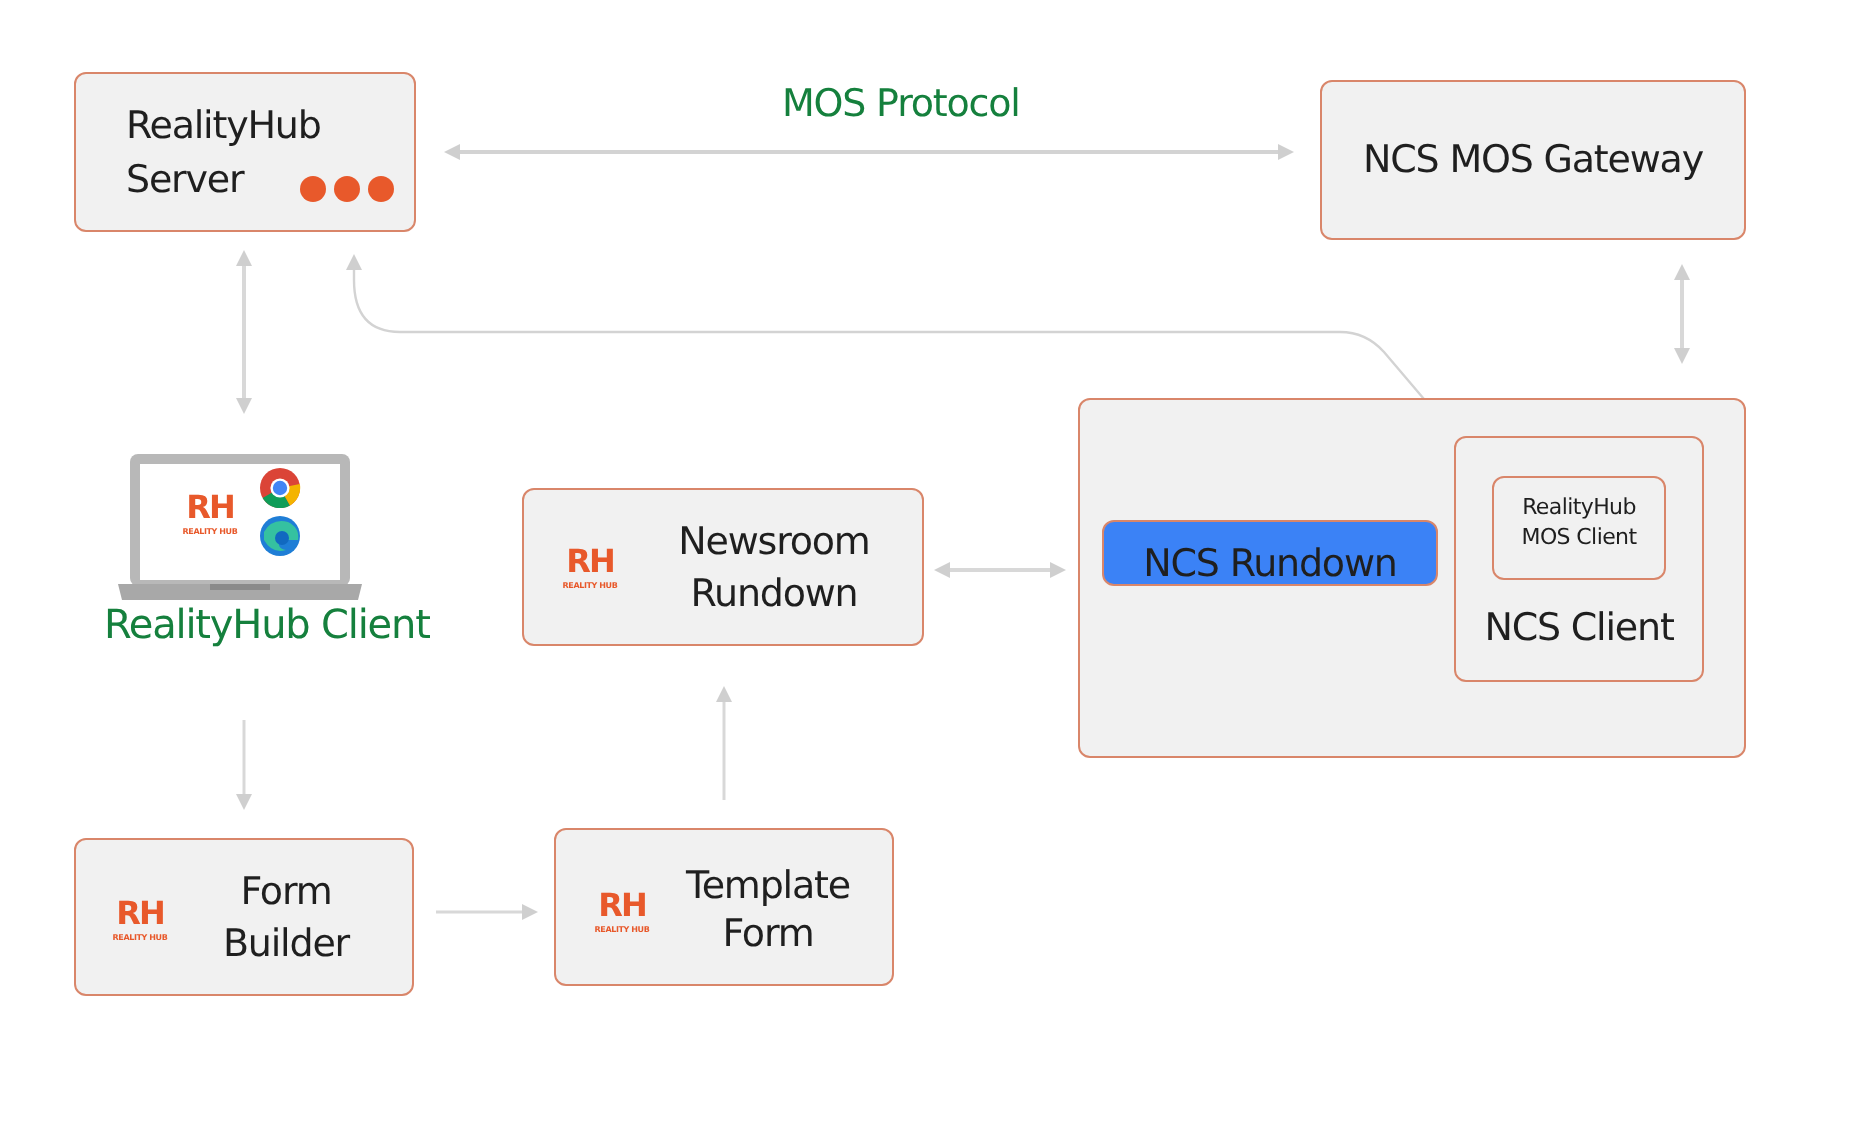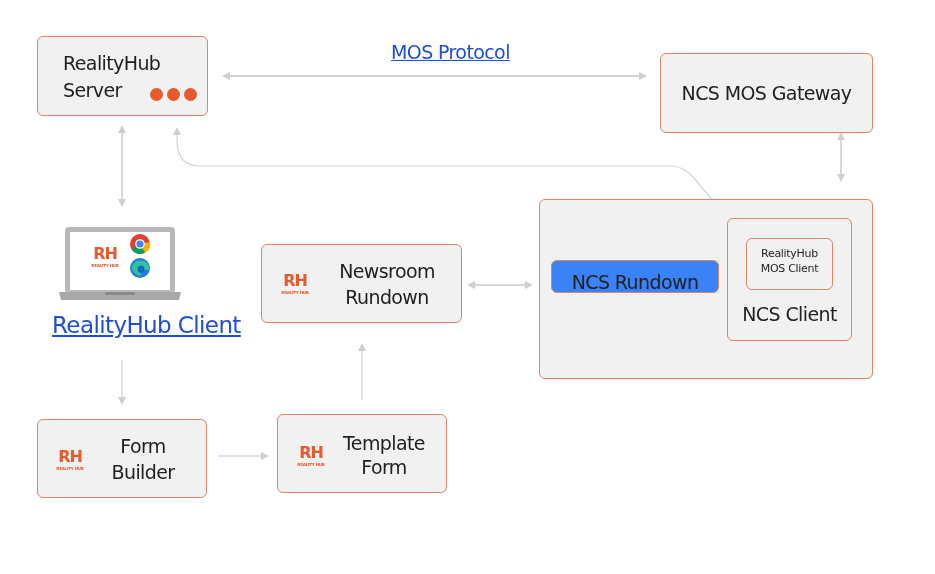--- a/index.html
+++ b/index.html
@@ -8,21 +8,21 @@
   .box { position:absolute; background:#f1f1f1; border:1.5px solid #d9866a;
          border-radius:6px; box-sizing:border-box; }
   .label { position:absolute; font-size:19px; line-height:25px; letter-spacing:-0.6px; color:#1f1f1f; }
   .center { text-align:center; }
   svg.arrows { position:absolute; left:0; top:0; width:935px; height:574px; pointer-events:none; }
   .rh-logo { position:absolute; width:32px; height:26px; }
   .rh-logo .rh { font-family:"DejaVu Sans", sans-serif; font-weight:bold; font-size:16px; color:#e8592b;
                  letter-spacing:-1px; line-height:19px; display:block; text-align:center; }
   .rh-logo .sub { font-size:4px; font-weight:bold; color:#e8592b; display:block; text-align:center; line-height:5px; letter-spacing:-0.2px; }
   .dot { position:absolute; width:13px; height:13px; border-radius:50%; background:#e8592b; }
-  .orange-text { color:#1d4ed8;text-decoration:underline; }
+  .orange-text { color:#15803d; }
 </style>
 </head>
 <body>
 
 <svg class="arrows" viewBox="0 0 935 574">
   <defs>
     <marker id="ah" markerWidth="8" markerHeight="8" refX="6" refY="4" orient="auto-start-reverse" markerUnits="userSpaceOnUse">
       <path d="M0,0 L8,4 L0,8 z" fill="#cfcfcf"></path>
     </marker>
   </defs>
@@ -49,21 +49,21 @@
 <div class="box" style="left:37px; top:36px; width:171px; height:80px;">
   <div class="label" style="left:25px; top:14px;">RealityHub</div>
   <div class="label" style="left:25px; top:41px;">Server</div>
   <div>
     <span class="dot" style="left:112px; top:51px;"></span>
     <span class="dot" style="left:129px; top:51px;"></span>
     <span class="dot" style="left:146px; top:51px;"></span>
   </div>
 </div>
 
-<div class="box" style="left:660px; top:40px; width:213px; height:80px;margin-top:13px;">
+<div class="box" style="left:660px; top:40px; width:213px; height:80px;">
   <div class="label center" style="left:0; width:100%; top:27px;">NCS MOS Gateway</div>
 </div>
 
 <div style="position:absolute; left:55px; top:224px; width:130px; height:80px;">
   <svg width="130" height="80" viewBox="0 0 130 80" style="position:absolute; left:0; top:0;">
     <rect x="10" y="3" width="110" height="66" rx="4" fill="#b8b8b8"></rect>
     <rect x="15" y="8" width="100" height="58" fill="#ffffff"></rect>
     <path d="M4,68 L126,68 L124,76 L6,76 z" fill="#a8a8a8"></path>
     <rect x="50" y="68" width="30" height="3" fill="#8a8a8a"></rect>
   </svg>
@@ -77,21 +77,21 @@
     <path d="M11,11 L16,19.7 A10,10 0 0 0 20.9,9 z" fill="#f4b400"></path>
     <circle cx="11" cy="11" r="4.8" fill="#ffffff"></circle>
     <circle cx="11" cy="11" r="3.6" fill="#4285f4"></circle>
   </svg>
   <svg width="22" height="22" viewBox="0 0 22 22" style="position:absolute; left:74px; top:33px;">
     <circle cx="11" cy="11" r="10" fill="#1f7ed6"></circle>
     <path d="M3,9 Q7,2 15,4 Q21,7 20,13 L11,13 Q9,17 14,18 Q7,20 3,13 z" fill="#35c1a0"></path>
     <circle cx="12" cy="12" r="3.5" fill="#1169c0"></circle>
   </svg>
 </div>
-<div class="label orange-text" style="left:52px; top:313px; font-size:23px;">RealityHub Client</div>
+<div class="label orange-text" style="left:52px; top:300px; font-size:20px;">RealityHub Client</div>
 
 <div class="box" style="left:261px; top:244px; width:201px; height:79px;">
   <div class="rh-logo" style="left:17px; top:26px;">
     <span class="rh">RH</span>
       <span class="sub">REALITY HUB</span>
   </div>
   <div class="label center" style="left:60px; width:130px; top:14px;">Newsroom</div>
   <div class="label center" style="left:60px; width:130px; top:40px;">Rundown</div>
 </div>
 

